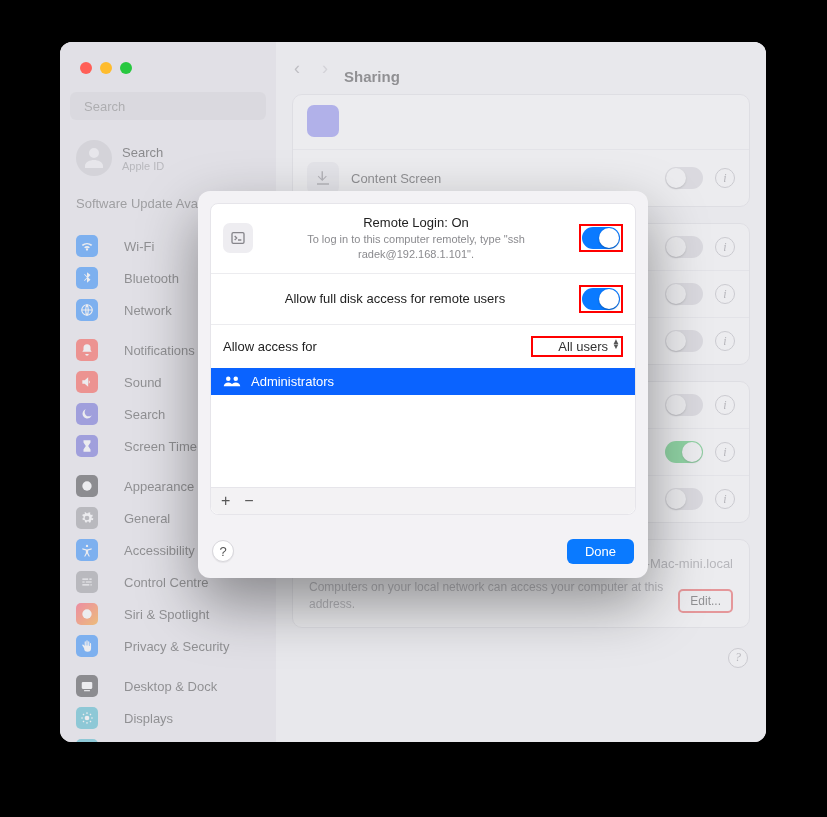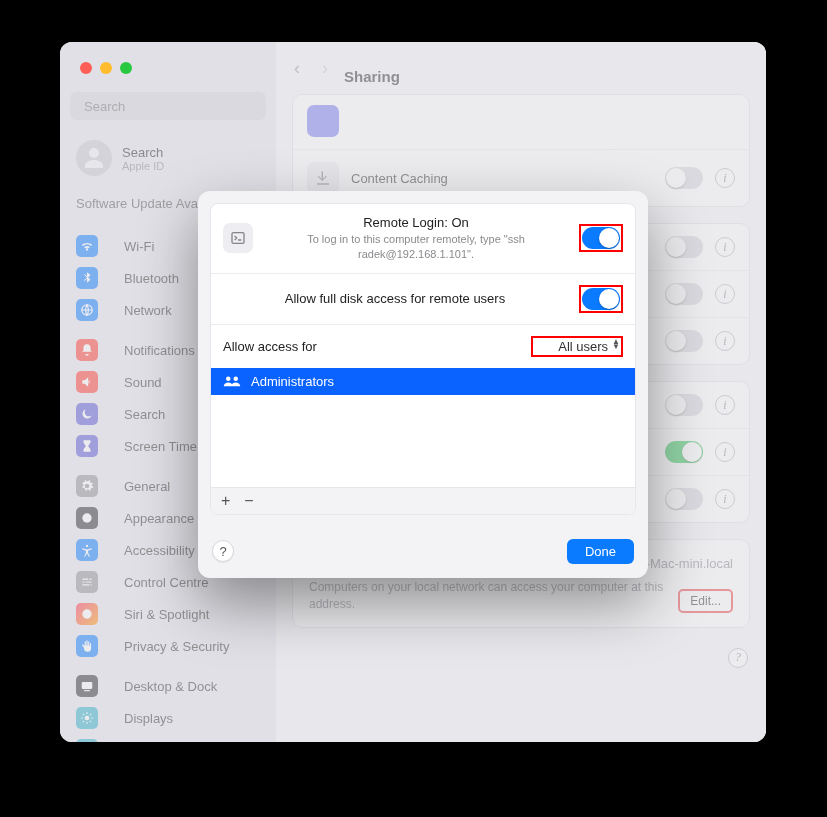--- a/index.html
+++ b/index.html
@@ -175,34 +175,34 @@
             <svg viewBox="0 0 24 24">
               <path d="M6 2h12v4l-4 6 4 6v4H6v-4l4-6-4-6z"></path>
             </svg>
           </div>
           <span>Screen Time</span>
         </div>
     </div>
 
     <div class="sb-group">
       <div class="sb-item">
+          <div class="sb-icon ic-dark">
+            <svg viewBox="0 0 24 24">
+              <circle cx="12" cy="12" r="8"></circle>
+            </svg>
+          </div>
+          <span>Appearance</span>
+        </div>
+      <div class="sb-item">
           <div class="sb-icon ic-gray">
             <svg viewBox="0 0 24 24">
               <path d="M12 8a4 4 0 100 8 4 4 0 000-8zm9 4l2 1-1 3-2-1a9 9 0 01-2 2l1 2-3 1-1-2a9 9 0 01-3 0l-1 2-3-1 1-2a9 9 0 01-2-2l-2 1-1-3 2-1a9 9 0 010-3l-2-1 1-3 2 1a9 9 0 012-2L7 3l3-1 1 2a9 9 0 013 0l1-2 3 1-1 2a9 9 0 012 2l2-1 1 3-2 1a9 9 0 010 3z"></path>
             </svg>
           </div>
           <span>General</span>
-        </div>
-      <div class="sb-item">
-          <div class="sb-icon ic-dark">
-            <svg viewBox="0 0 24 24">
-              <circle cx="12" cy="12" r="8"></circle>
-            </svg>
-          </div>
-          <span>Appearance</span>
         </div>
       <div class="sb-item">
           <div class="sb-icon ic-blue">
             <svg viewBox="0 0 24 24">
               <circle cx="12" cy="5" r="2"></circle>
               <path d="M4 9l8 2 8-2v2l-6 2v4l3 6h-2l-3-5-3 5H7l3-6v-4L4 11z"></path>
             </svg>
           </div>
           <span>Accessibility</span>
         </div>
@@ -270,21 +270,21 @@
         <div class="row" style="border-top:none;padding-top:4px;">
           <div class="row-icon" style="background:#7c7cf2;"></div>
           <div class="row-label"></div>
         </div>
         <div class="row">
           <div class="row-icon">
               <svg viewBox="0 0 24 24">
                 <path d="M12 3v10l4-4 1 1-6 6-6-6 1-1 4 4V3h2zM4 19h16v2H4z"></path>
               </svg>
             </div>
-          <div class="row-label">Content Caching</div>
+          <div class="row-label">Content Screen</div>
           <div class="toggle">
               <div class="knob"></div>
             </div>
           <div class="info-btn">i</div>
         </div>
       </div>
 
       <div class="card">
         <div class="row">
             <div class="row-label"></div>

